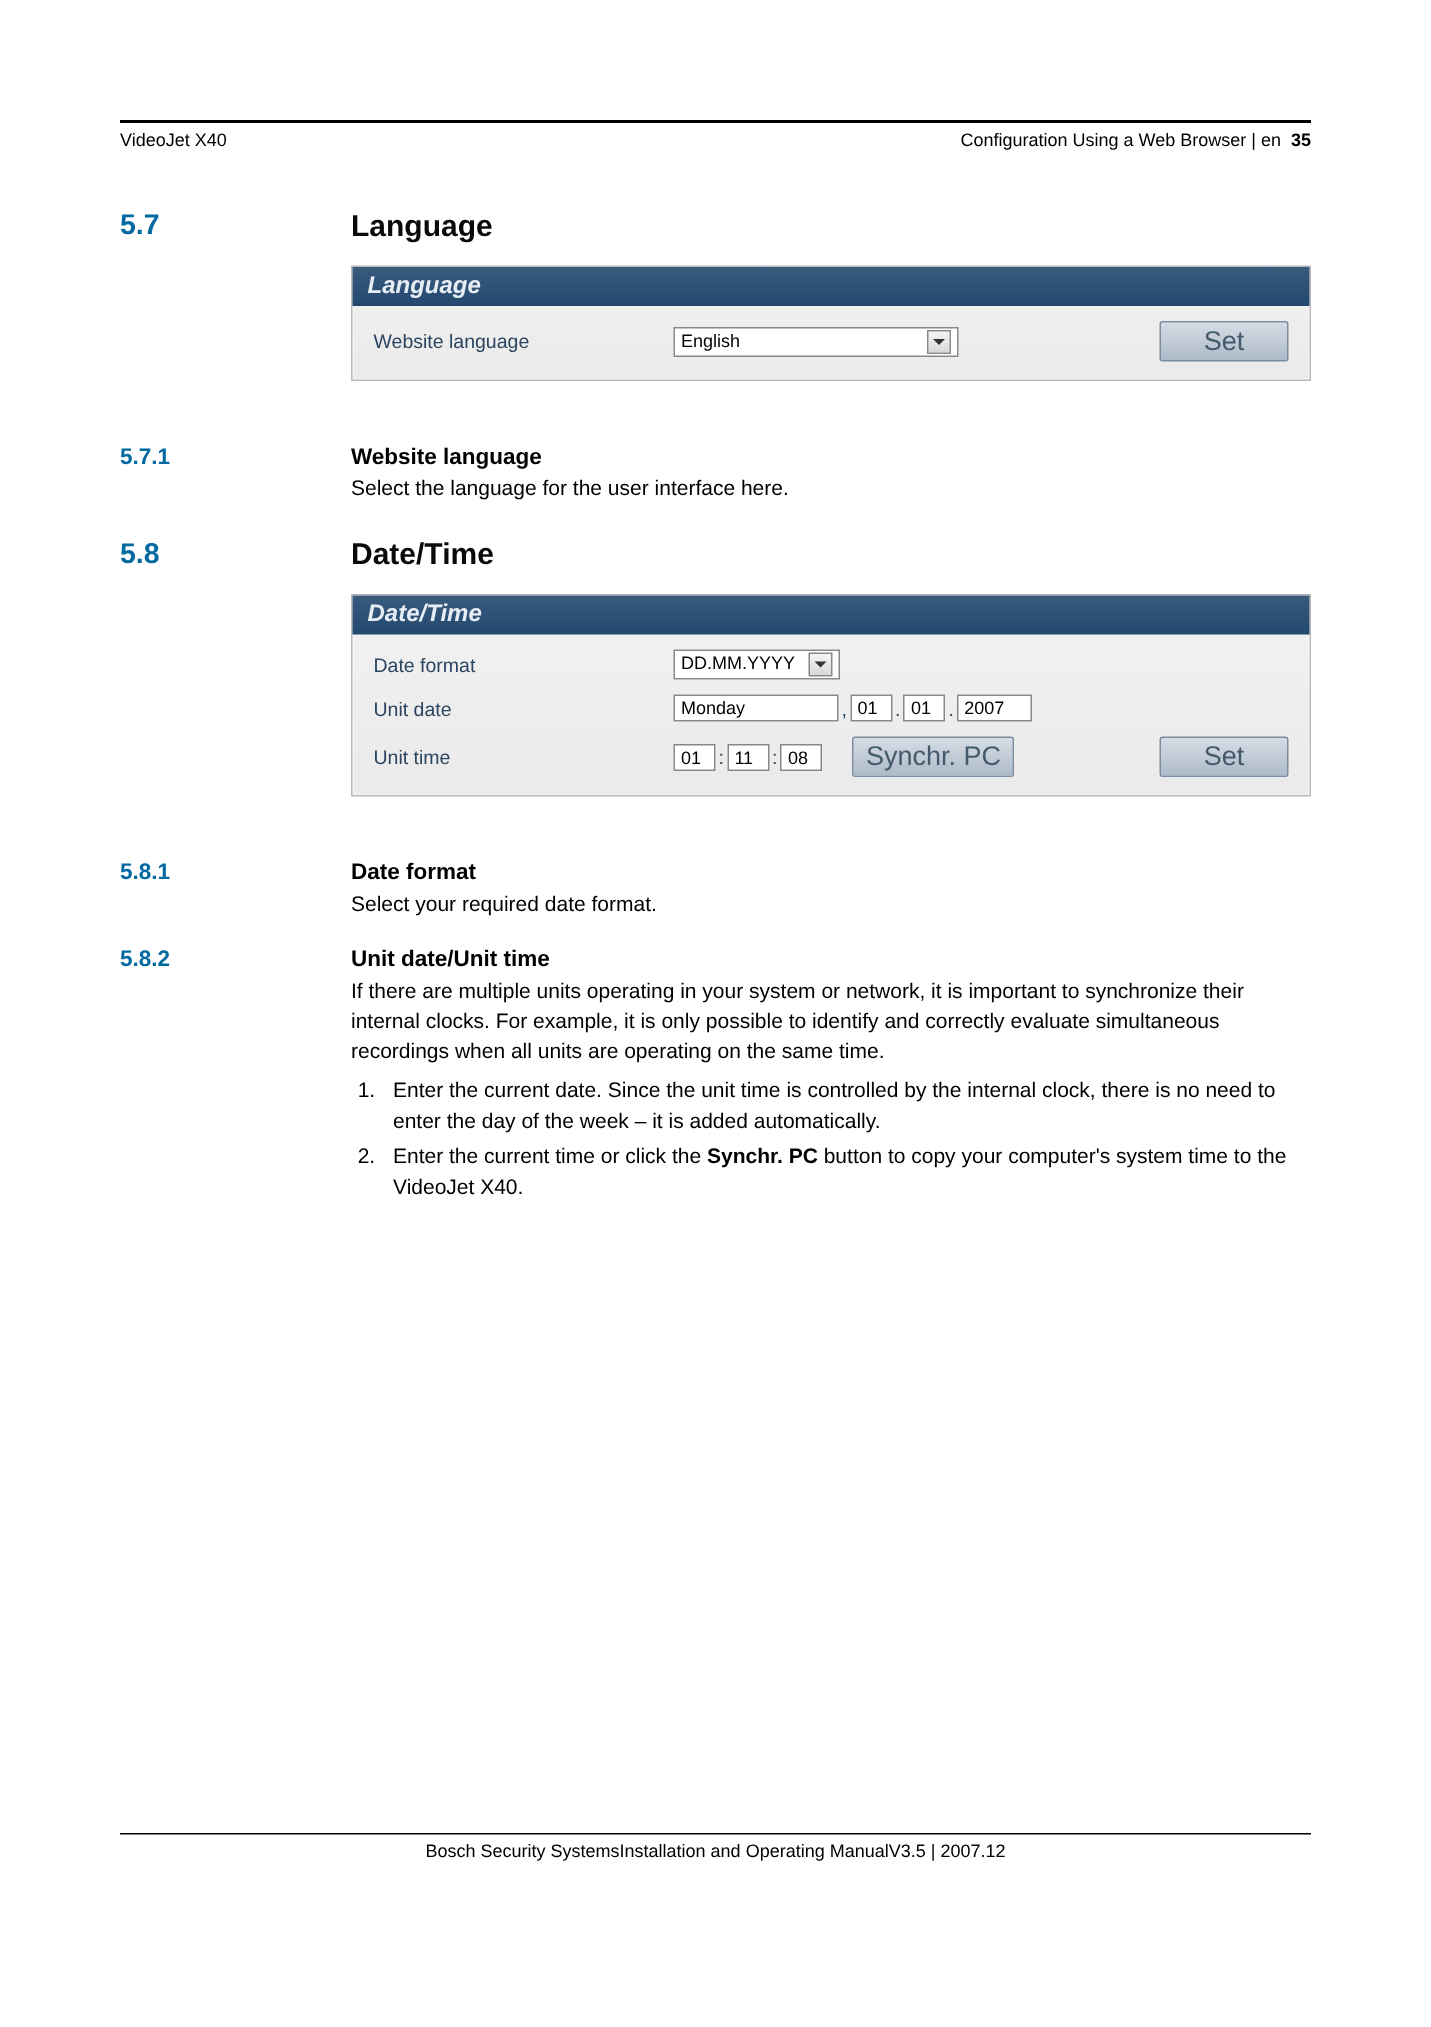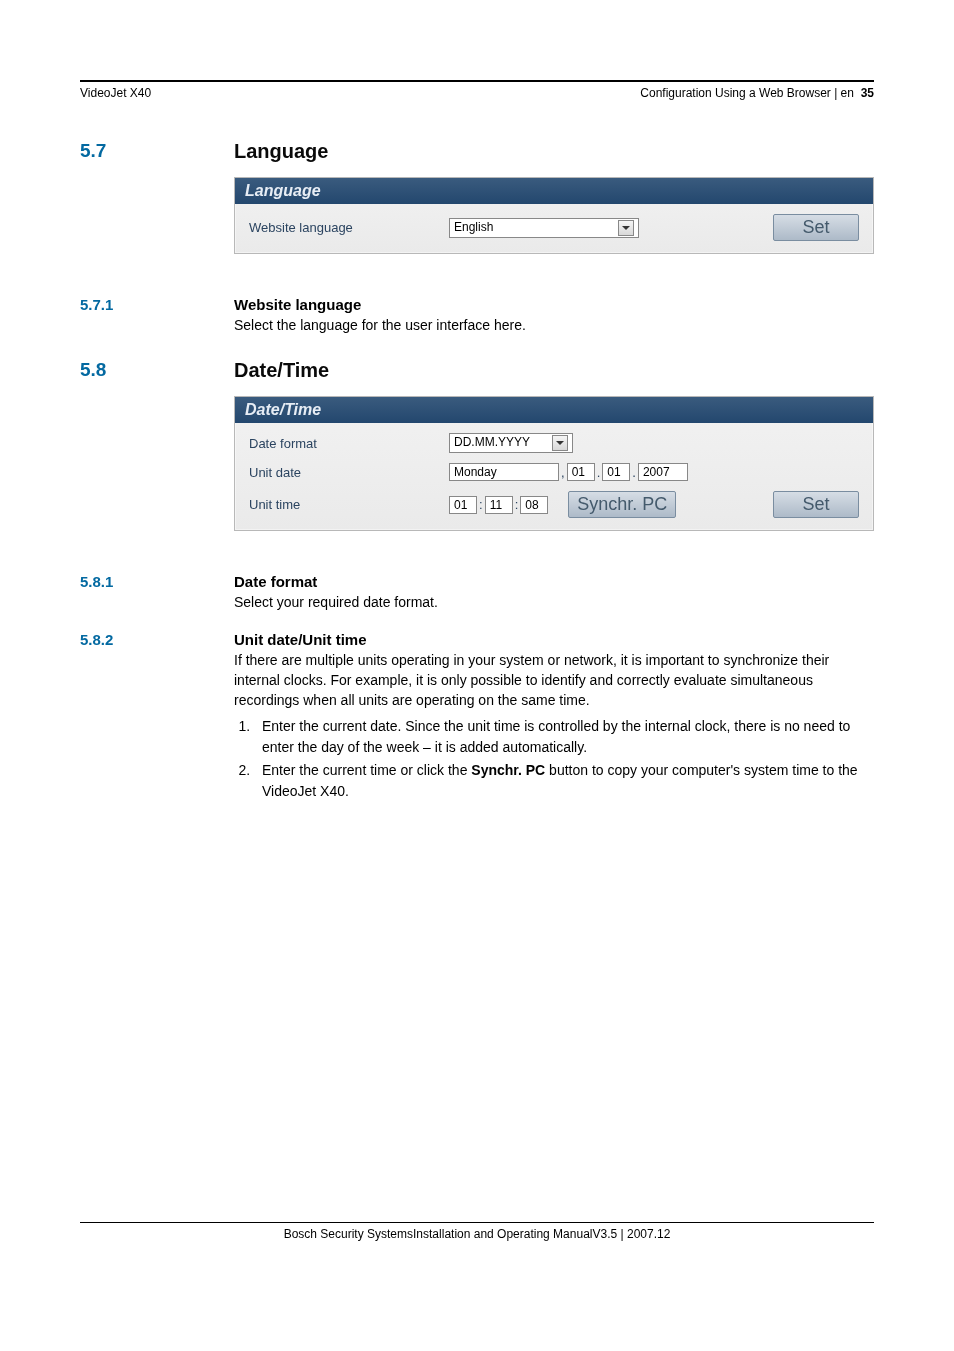--- a/index.html
+++ b/index.html
@@ -211,21 +211,21 @@
     <div class="row">
       <div class="numcol">5.8</div>
       <div class="content">
         <h2 class="sec">Date/Time</h2>
         <div class="panel">
           <div class="panel-title">Date/Time</div>
           <div class="panel-body">
 
             <div class="form-row">
               <span class="lbl">Date format</span>
-              <span class="fakeselect" style="width:124px">
+              <span class="fakeselect" style="width:111px">
                 <span>DD.MM.YYYY</span>
                 <span class="chev"></span>
               </span>
             </div>
 
             <div class="form-row">
               <span class="lbl">Unit date</span>
               <span class="faketext" style="width:110px">Monday</span>
               <span class="sep">,</span>
               <span class="faketext" style="width:28px">01</span>

